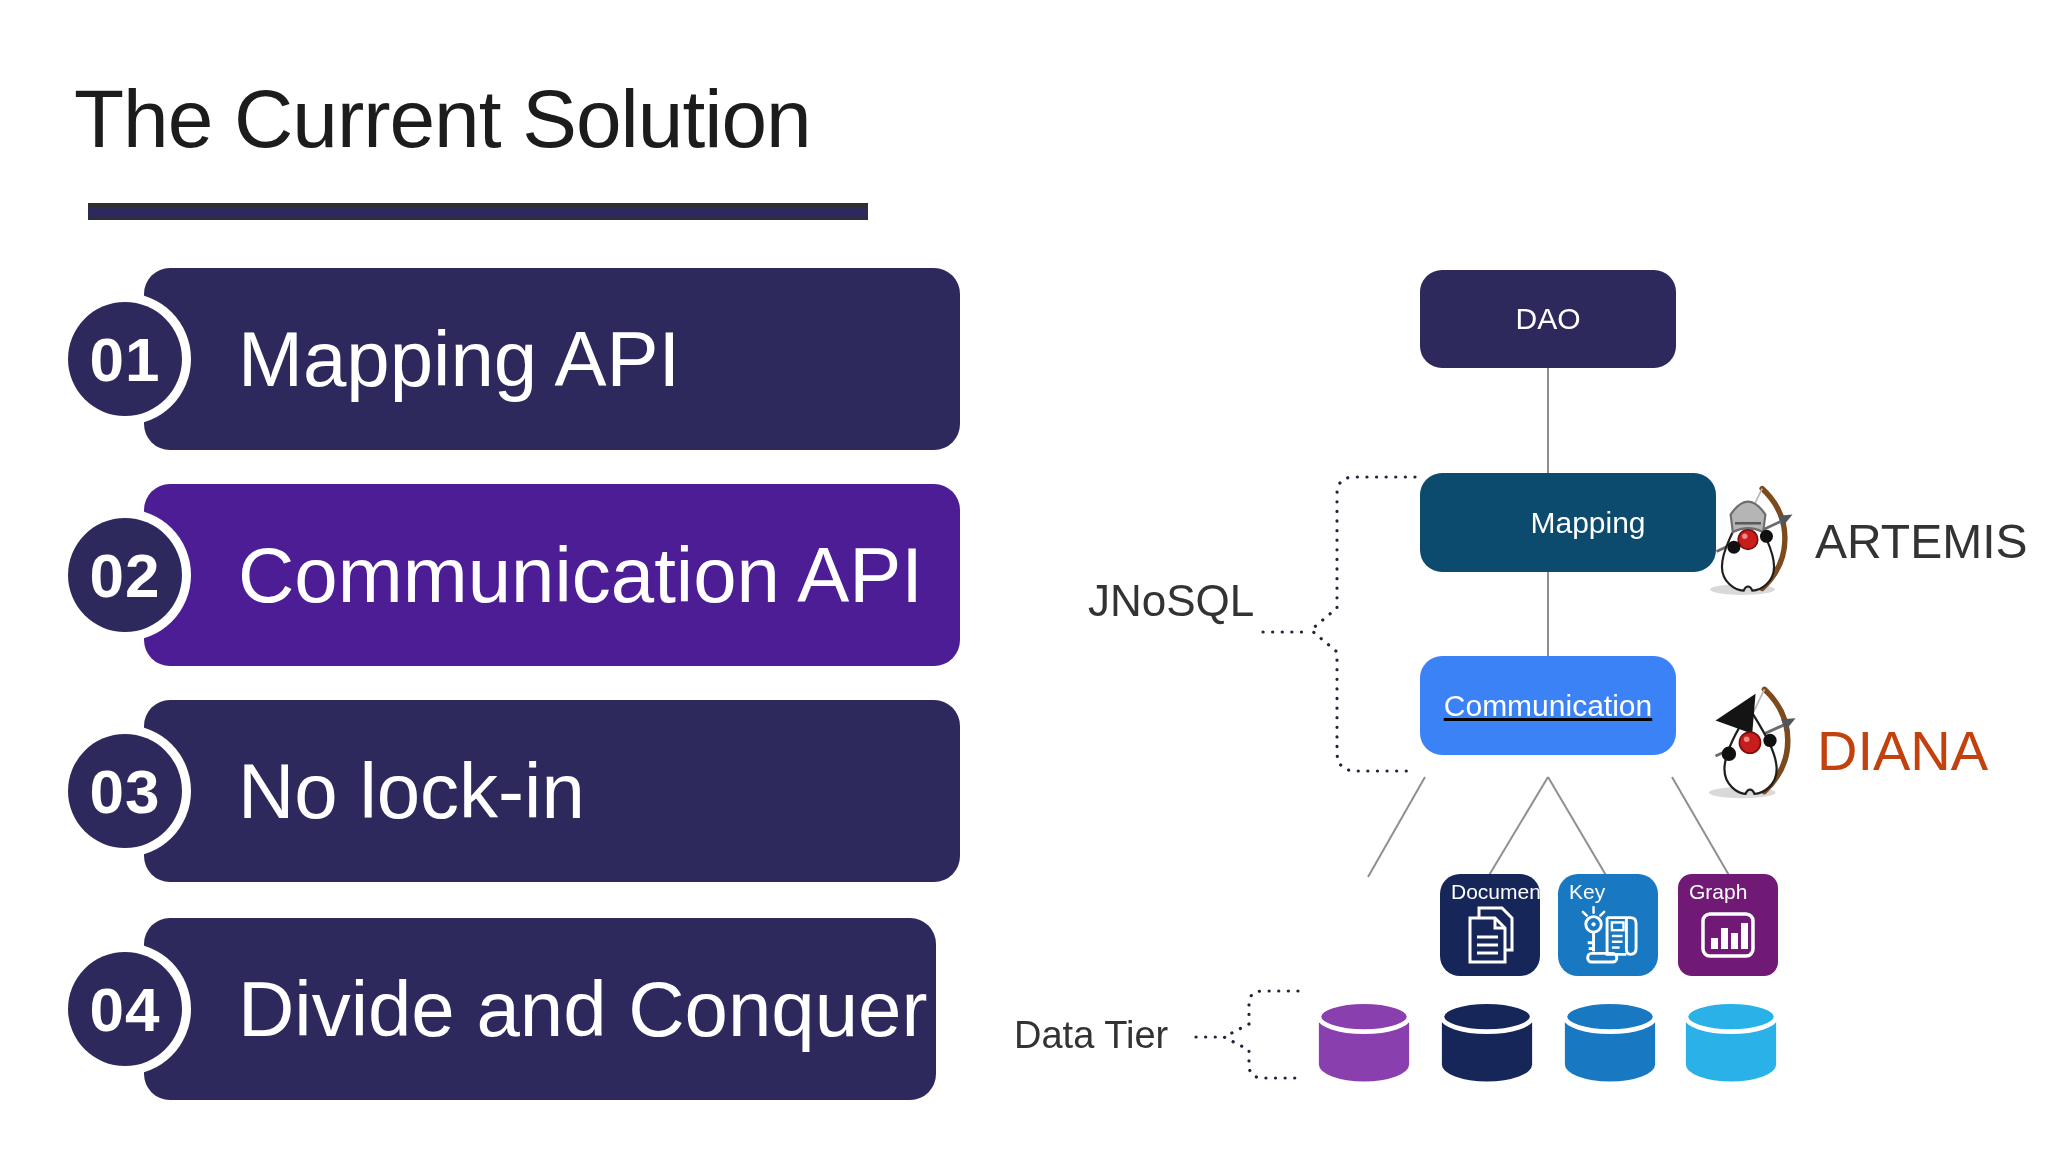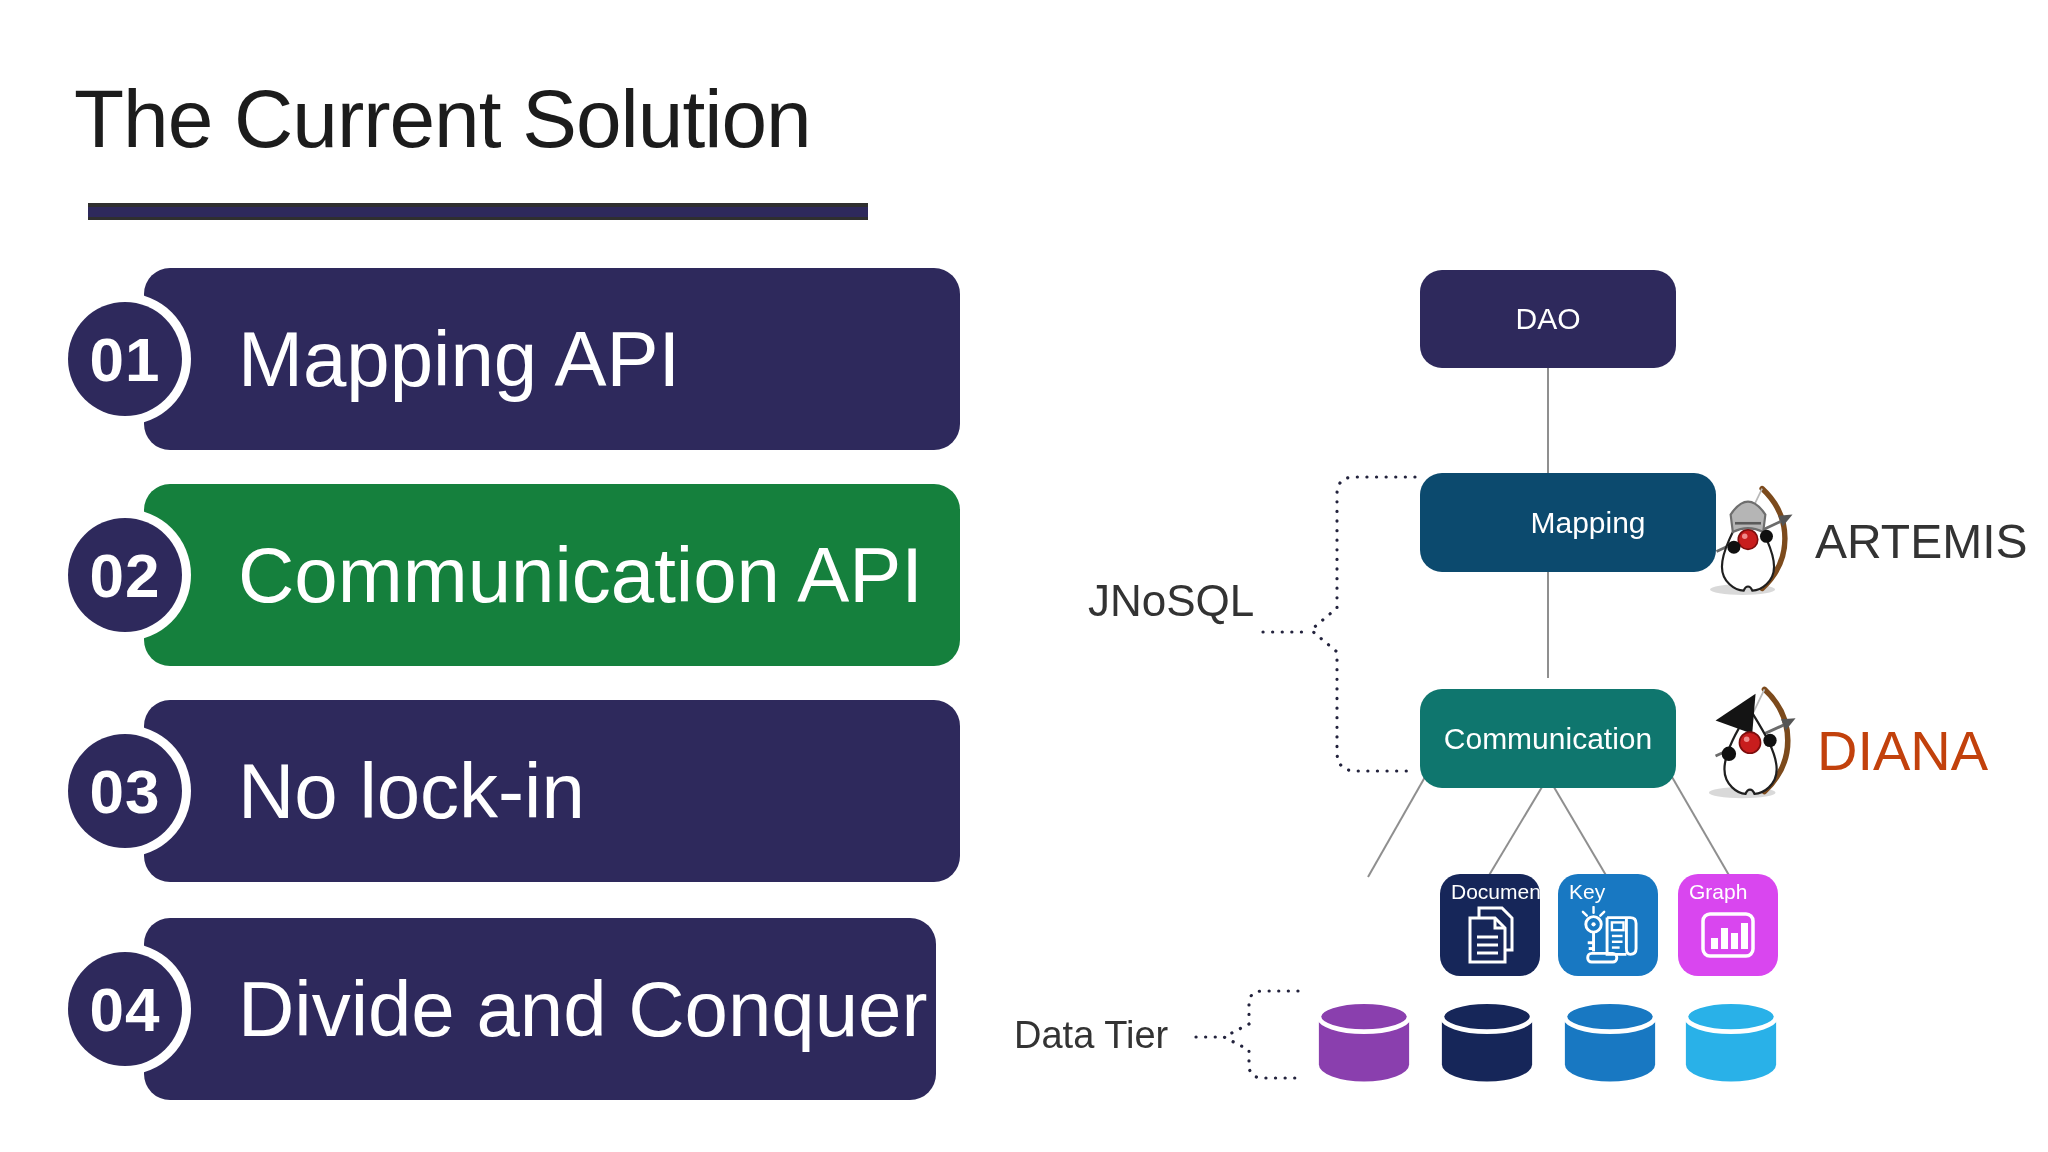--- a/index.html
+++ b/index.html
@@ -47,21 +47,21 @@
   <div class="slide-title">The Current Solution</div>
   <div class="title-rule" style="background: rgb(46, 41, 92);"></div>
 
   <div class="bar" style="top: 268px; background: rgb(46, 41, 92);">
     <span class="bar-label">Mapping API</span>
   </div>
   <div class="num-circle" style="top: 302px; background: rgb(46, 41, 92);">
     <span>01</span>
   </div>
 
-  <div class="bar" style="top: 484px; background: #15803d;">
+  <div class="bar" style="top: 484px; background: #4c1d95;">
     <span class="bar-label">Communication API</span>
   </div>
   <div class="num-circle" style="top: 518px; background: rgb(46, 41, 92);">
     <span>02</span>
   </div>
 
   <div class="bar" style="top: 700px; background: rgb(46, 41, 92);">
     <span class="bar-label">No lock-in</span>
   </div>
   <div class="num-circle" style="top: 734px; background: rgb(46, 41, 92);">
@@ -90,21 +90,21 @@
     <path class="dotted" d="M 1298 991 H 1263 Q 1249 991 1249 1004 V 1024 L 1224 1037 L 1249 1050 V 1065 Q 1249 1078 1263 1078 H 1300" style="stroke: rgb(35, 35, 61);"></path>
     <path class="dotted" d="M 1196 1037 H 1224" style="stroke: rgb(35, 35, 61);"></path>
   </svg>
 
   <div class="node" style="top: 270px; height: 98px; background: rgb(46, 41, 92);">
     <span>DAO</span>
   </div>
   <div class="node" style="top: 473px; background: #0c4a6e; padding-left: 40px;">
     <span>Mapping</span>
   </div>
-  <div class="node" style="top: 689px; background: #0f766e;">
+  <div class="node" style="top: 656px; background: #3b82f6; text-decoration: underline;">
     <span>Communication</span>
   </div>
 
   <div class="side-label" style="left: 1088px; top: 576px; font-size: 44px; color: rgb(51, 51, 51);">JNoSQL</div>
   <div class="side-label" style="left: 1014px; top: 1014px; font-size: 38px; color: rgb(51, 51, 51);">Data Tier</div>
 
   <div class="engine-icon" style="left:1698px;top:482px">
     <svg width="100" height="114" viewBox="0 0 90 105">
       <ellipse cx="40" cy="99" rx="30" ry="5" fill="#cfcfcf" opacity="0.8"></ellipse>
       <path d="M58,6 C86,32 86,72 58,98" fill="none" stroke="#7c4a1c" stroke-width="5" stroke-linecap="round"></path>
@@ -166,21 +166,21 @@
       <path d="M28,12 H52 M52,12 Q58,12 58,18 V44 Q58,50 52,50 Q48,50 48,44 V12" fill="none" stroke="#ffffff" stroke-width="3"></path>
       <path d="M28,12 V50 H48" fill="none" stroke="#ffffff" stroke-width="3"></path>
       <rect x="33" y="17" width="12" height="8" fill="none" stroke="#ffffff" stroke-width="2.5"></rect>
       <line x1="33" y1="31" x2="44" y2="31" stroke="#ffffff" stroke-width="2.5"></line>
       <line x1="33" y1="37" x2="44" y2="37" stroke="#ffffff" stroke-width="2.5"></line>
       <line x1="33" y1="43" x2="41" y2="43" stroke="#ffffff" stroke-width="2.5"></line>
       <rect x="8" y="49" width="30" height="9" rx="4" fill="none" stroke="#ffffff" stroke-width="3"></rect>
     </svg>
   </div>
 
-  <div class="db-box" style="left: 1678px; top: 874px; background: #d946ef; color: rgb(41, 177, 232);">
+  <div class="db-box" style="left: 1678px; top: 874px; background: #701a75; color: rgb(41, 177, 232); border-radius: 14px;">
     <span class="db-label">Graph</span>
     <svg width="56" height="58" viewBox="0 0 56 58">
       <rect x="3" y="8" width="50" height="42" rx="7" fill="none" stroke="#ffffff" stroke-width="3.5"></rect>
       <rect x="11" y="32" width="7" height="11" fill="#ffffff"></rect>
       <rect x="21" y="22" width="7" height="21" fill="#ffffff"></rect>
       <rect x="31" y="27" width="7" height="16" fill="#ffffff"></rect>
       <rect x="41" y="17" width="7" height="26" fill="#ffffff"></rect>
     </svg>
   </div>
 

